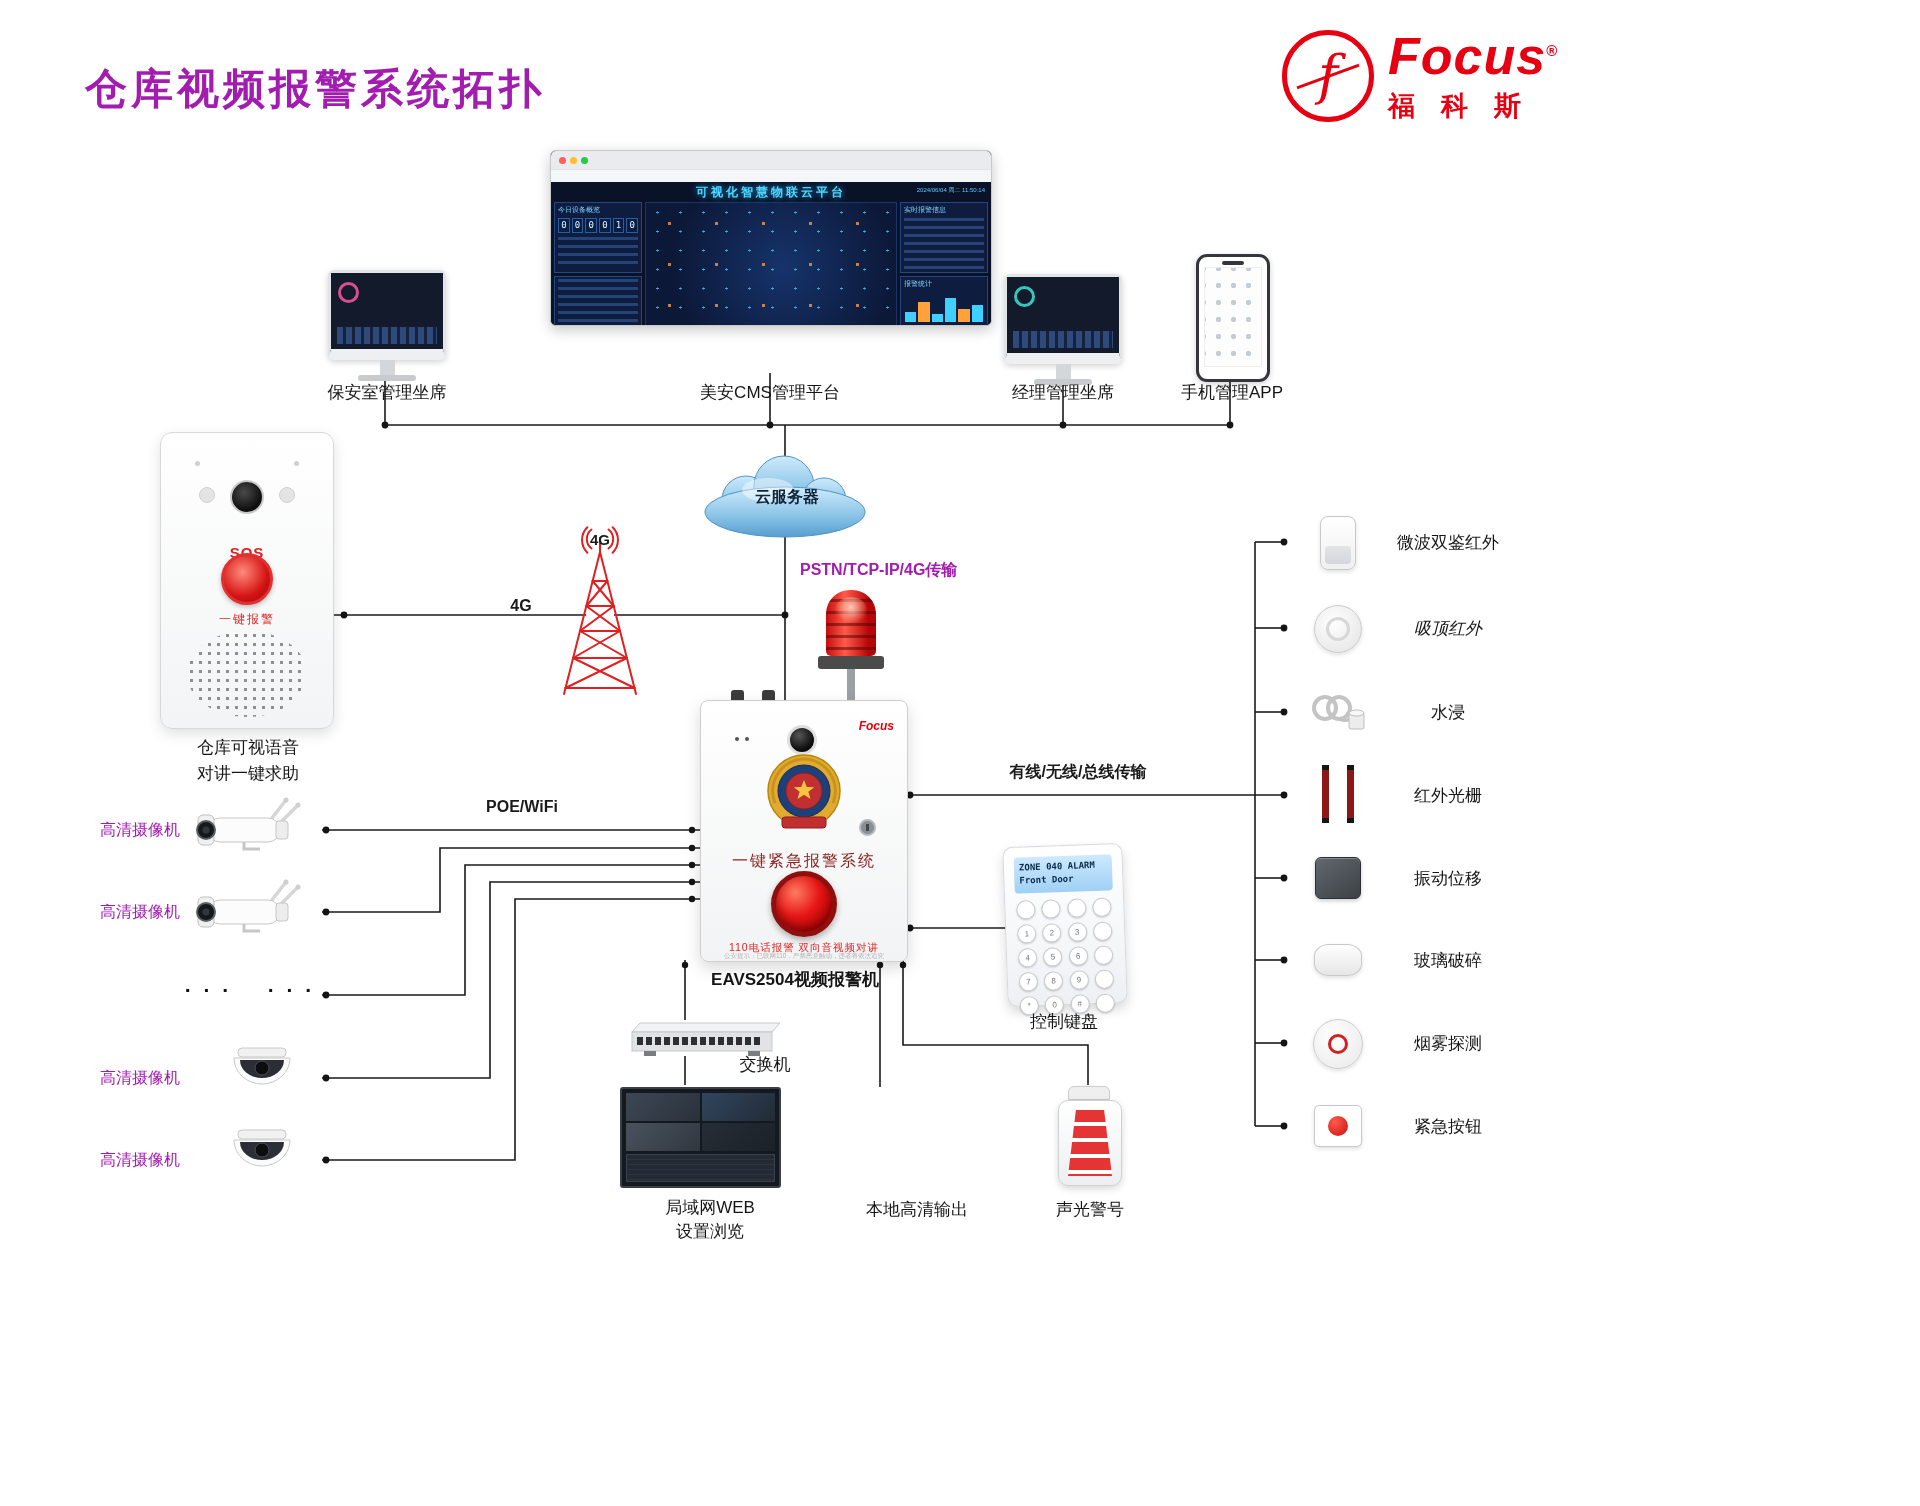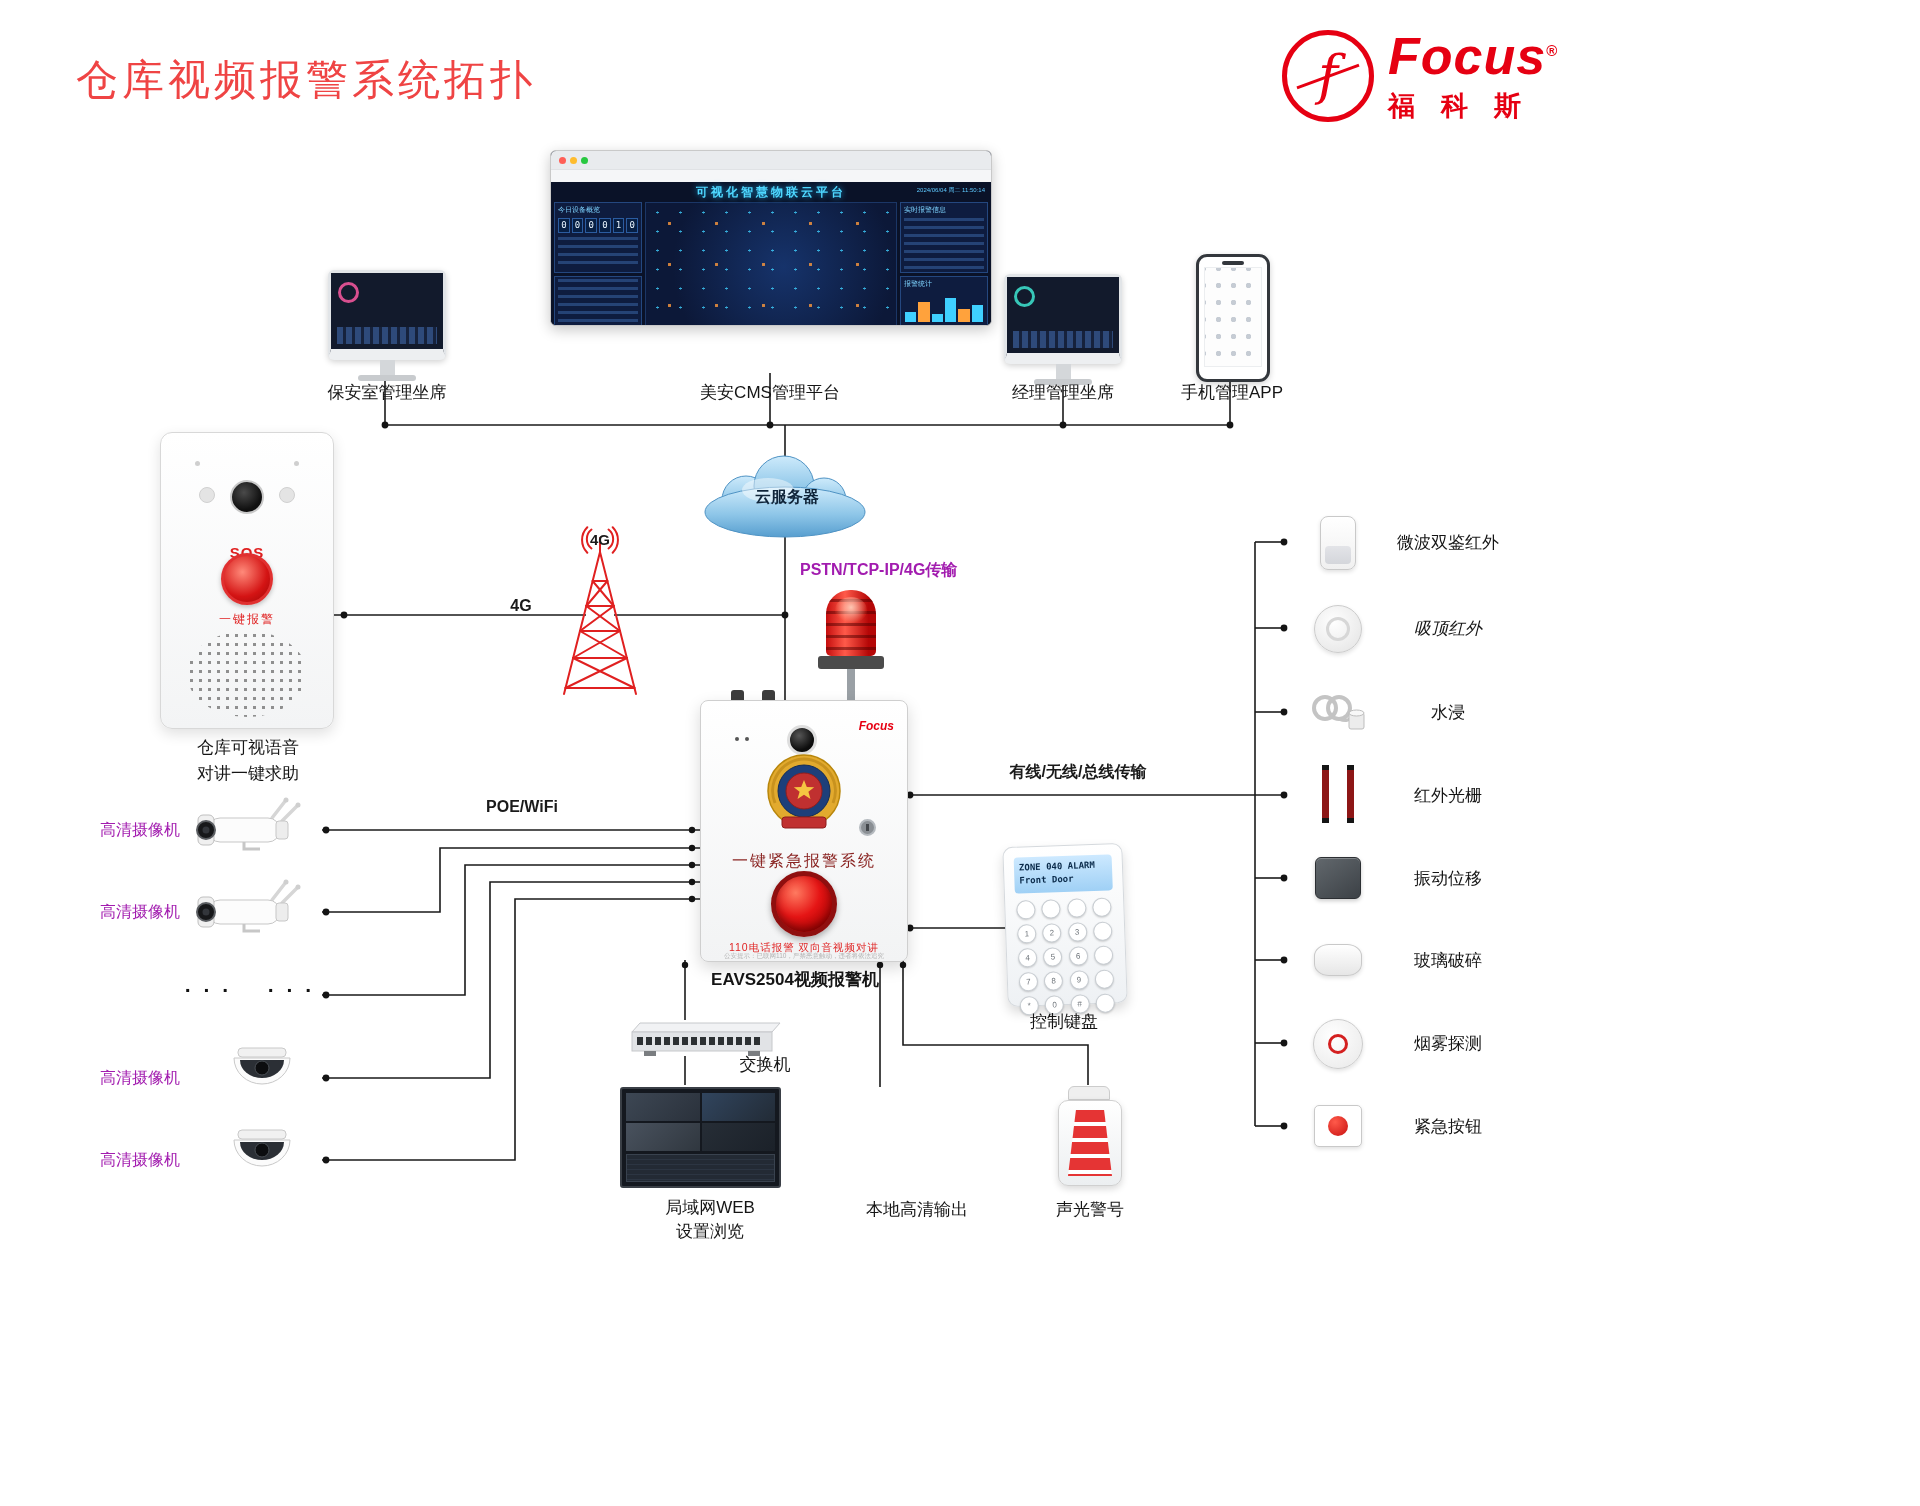--- a/index.html
+++ b/index.html
@@ -8,21 +8,21 @@
   .abs{position:absolute;}
   .wires{position:absolute;left:0;top:0;z-index:1;}
   .node{z-index:2;}
   .cap{position:absolute;transform:translateX(-50%);font-size:17px;color:#151515;
        white-space:nowrap;z-index:3;text-align:center;}
   .lbl-left{position:absolute;font-size:16px;color:#a21caf;white-space:nowrap;z-index:3;}
   .linklbl{position:absolute;transform:translateX(-50%);font-size:16px;font-weight:600;
            color:#1a1a1a;white-space:nowrap;z-index:3;}
 
   
-  .title{font-size:42px;font-weight:400;letter-spacing:4px;color:#ef4444;margin:4px;}
+  .title{font-size:42px;font-weight:700;letter-spacing:4px;color:#a21caf;margin:13px;}
   .logo{display:flex;align-items:flex-start;gap:14px;}
   .emb{width:82px;height:82px;border-radius:50%;border:5px solid #e60012;position:relative;
        display:flex;align-items:center;justify-content:center;}
   .emb:after{content:"";position:absolute;left:8px;top:40px;width:66px;height:3px;background:#e60012;
        transform:rotate(-20deg);}
   .embf{font-family:"DejaVu Serif",serif;font-style:italic;font-size:54px;color:#e60012;line-height:1;}
   .brand{font-size:52px;font-weight:800;font-style:italic;color:#e60012;line-height:1;letter-spacing:1px;}
   .brand sup{font-size:15px;font-style:normal;}
   .brandcn{font-size:27px;font-weight:700;color:#e60012;letter-spacing:26px;margin-top:6px;white-space:nowrap;}
 

